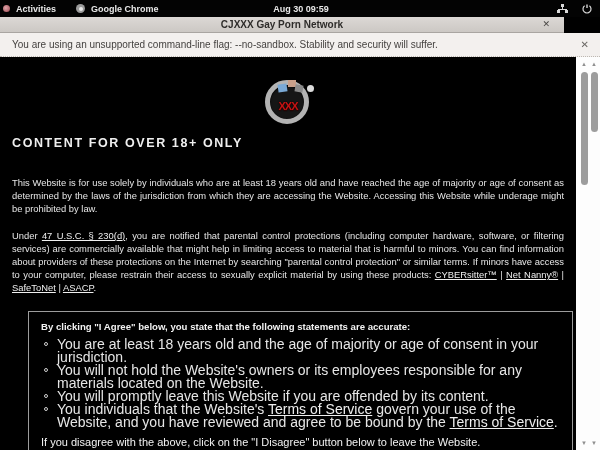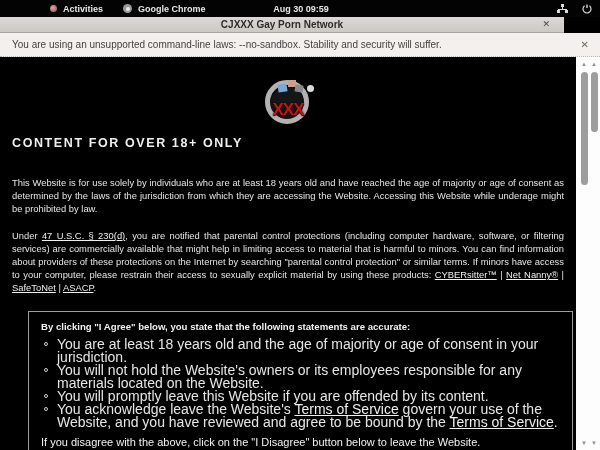--- a/index.html
+++ b/index.html
@@ -4,21 +4,21 @@
 <style>
   * { margin:0; padding:0; box-sizing:border-box; }
   html,body { width:600px; height:450px; overflow:hidden; background:#000;
               font-family:"Liberation Sans","DejaVu Sans",sans-serif; }
   .screen { position:relative; width:600px; height:450px; overflow:hidden; }
 
   
   .topbar { position:absolute; top:0; left:0; width:600px; height:17px;
             background:#030303; color:#e8e8e8; font-size:9px; font-weight:700;
             display:flex; align-items:center; }
-  .tb-left { display:flex; align-items:center; gap:6px; padding-left:3px;margin-left:47px; }
+  .tb-left { display:flex; align-items:center; gap:6px; padding-left:3px; }
   .rec-dot { width:7px; height:7px; border-radius:50%;
              background:radial-gradient(circle at 40% 40%, #e0a3a8, #9c4a52);
              display:inline-block; }
   .chrome-ic { width:9px; height:9px; border-radius:50%; margin-left:14px;
                background:#9a9a9a; position:relative; display:inline-block; }
   .chrome-ic::after { content:""; position:absolute; left:2.5px; top:2.5px;
                width:4px; height:4px; border-radius:50%; background:#e8e8e8; }
   .tb-clock { position:absolute; left:50%; transform:translateX(-48%);
               white-space:nowrap; cursor:default; }
   .tb-right { position:absolute; right:8px; top:0; height:17px;
@@ -51,21 +51,21 @@
                box-shadow:0 1px 2px #000 inset; }
   .logo-dot { position:absolute; right:2px; top:9px; width:7px; height:7px;
               border-radius:50%; background:#dcdcdc; }
   .logo-fig1 { position:absolute; left:18px; top:8px; width:9px; height:8px;
                background:#7aa9d6; transform:rotate(-8deg); }
   .logo-fig2 { position:absolute; left:28px; top:4px; width:8px; height:7px;
                background:#c9a08a; }
   .logo-fig3 { position:absolute; left:35px; top:9px; width:8px; height:7px;
                background:#8a8a8a; transform:rotate(10deg); }
   .logo-xxx { position:absolute; left:0; right:0; top:24px; text-align:center;
-              font-weight:800; font-size:17px; letter-spacing:-1px; color:#c41414;
+              font-weight:800; font-size:11px; letter-spacing:-1px; color:#c41414;
               text-shadow:0 1px 1px #300, 0 0 2px #000; }
 
   .heading { margin-top:6px; text-align:left; font-size:12.5px; font-weight:600;
              letter-spacing:1.6px; color:#efefef; }
 
   p.body-text { margin-top:26px; font-size:9.4px; line-height:13px;
                 text-align:justify; color:#e6e6e6; }
   p.body-text.second { margin-top:14px; }
   a.inline-link { color:#efefef; text-decoration:underline; cursor:pointer; }
 
@@ -128,21 +128,21 @@
       </span>
     </div>
   </div>
 
   <div class="titlebar">
     <span>CJXXX Gay Porn Network</span>
     <span class="win-close">✕</span>
   </div>
 
   <div class="infobar">
-    <span>You are using an unsupported command-line laws: --no-sandbox. Stability and security will suffer.</span>
+    <span>You are using an unsupported command-line flag: --no-sandbox. Stability and security will suffer.</span>
     <span class="info-close">✕</span>
   </div>
 
   <div class="content">
 
     <div class="logo">
       <div class="logo-ring"></div>
       <div class="logo-fig1"></div>
       <div class="logo-fig2"></div>
       <div class="logo-fig3"></div>
@@ -155,21 +155,21 @@
     <p class="body-text">This Website is for use solely by individuals who are at least 18 years old and have reached the age of majority or age of consent as determined by the laws of the jurisdiction from which they are accessing the Website. Accessing this Website while underage might be prohibited by law.</p>
 
     <p class="body-text second"><span>Under </span><a class="inline-link">47 U.S.C. § 230(d)</a><span>, you are notified that parental control protections (including computer hardware, software, or filtering services) are commercially available that might help in limiting access to material that is harmful to minors. You can find information about providers of these protections on the Internet by searching "parental control protection" or similar terms. If minors have access to your computer, please restrain their access to sexually explicit material by using these products: </span><a class="inline-link">CYBERsitter™</a><span> | </span><a class="inline-link">Net Nanny®</a><span> | </span><a class="inline-link">SafeToNet</a><span> | </span><a class="inline-link">ASACP</a><span>.</span></p>
 
     <div class="agree-box">
       <div class="box-intro">By clicking "I Agree" below, you state that the following statements are accurate:</div>
       <ul class="statements">
         <li><span class="bullet-marker"></span><span>You are at least 18 years old and the age of majority or age of consent in your jurisdiction.</span></li>
         <li><span class="bullet-marker"></span><span>You will not hold the Website's owners or its employees responsible for any materials located on the Website.</span></li>
         <li><span class="bullet-marker"></span><span>You will promptly leave this Website if you are offended by its content.</span></li>
-        <li><span class="bullet-marker"></span><span>You acknowledge leave the Website's </span><a class="inline-link">Terms of Service</a><span> govern your use of the Website, and you have reviewed and agree to </span><span>be bound by the </span><a class="inline-link">Terms of Service</a><span>.</span></li>
+        <li><span class="bullet-marker"></span><span>You individuals that the Website's </span><a class="inline-link">Terms of Service</a><span> govern your use of the Website, and you have reviewed and agree to </span><span>be bound by the </span><a class="inline-link">Terms of Service</a><span>.</span></li>
       </ul>
       <div class="box-note">If you disagree with the above, click on the "I Disagree" button below to leave the Website.</div>
       <div class="box-date">Date: August 30, 2025</div>
     </div>
 
   </div>
 
   <div class="gutter">
     <div class="sb sb-inner">
       <span class="sb-arrow up">▲</span>

